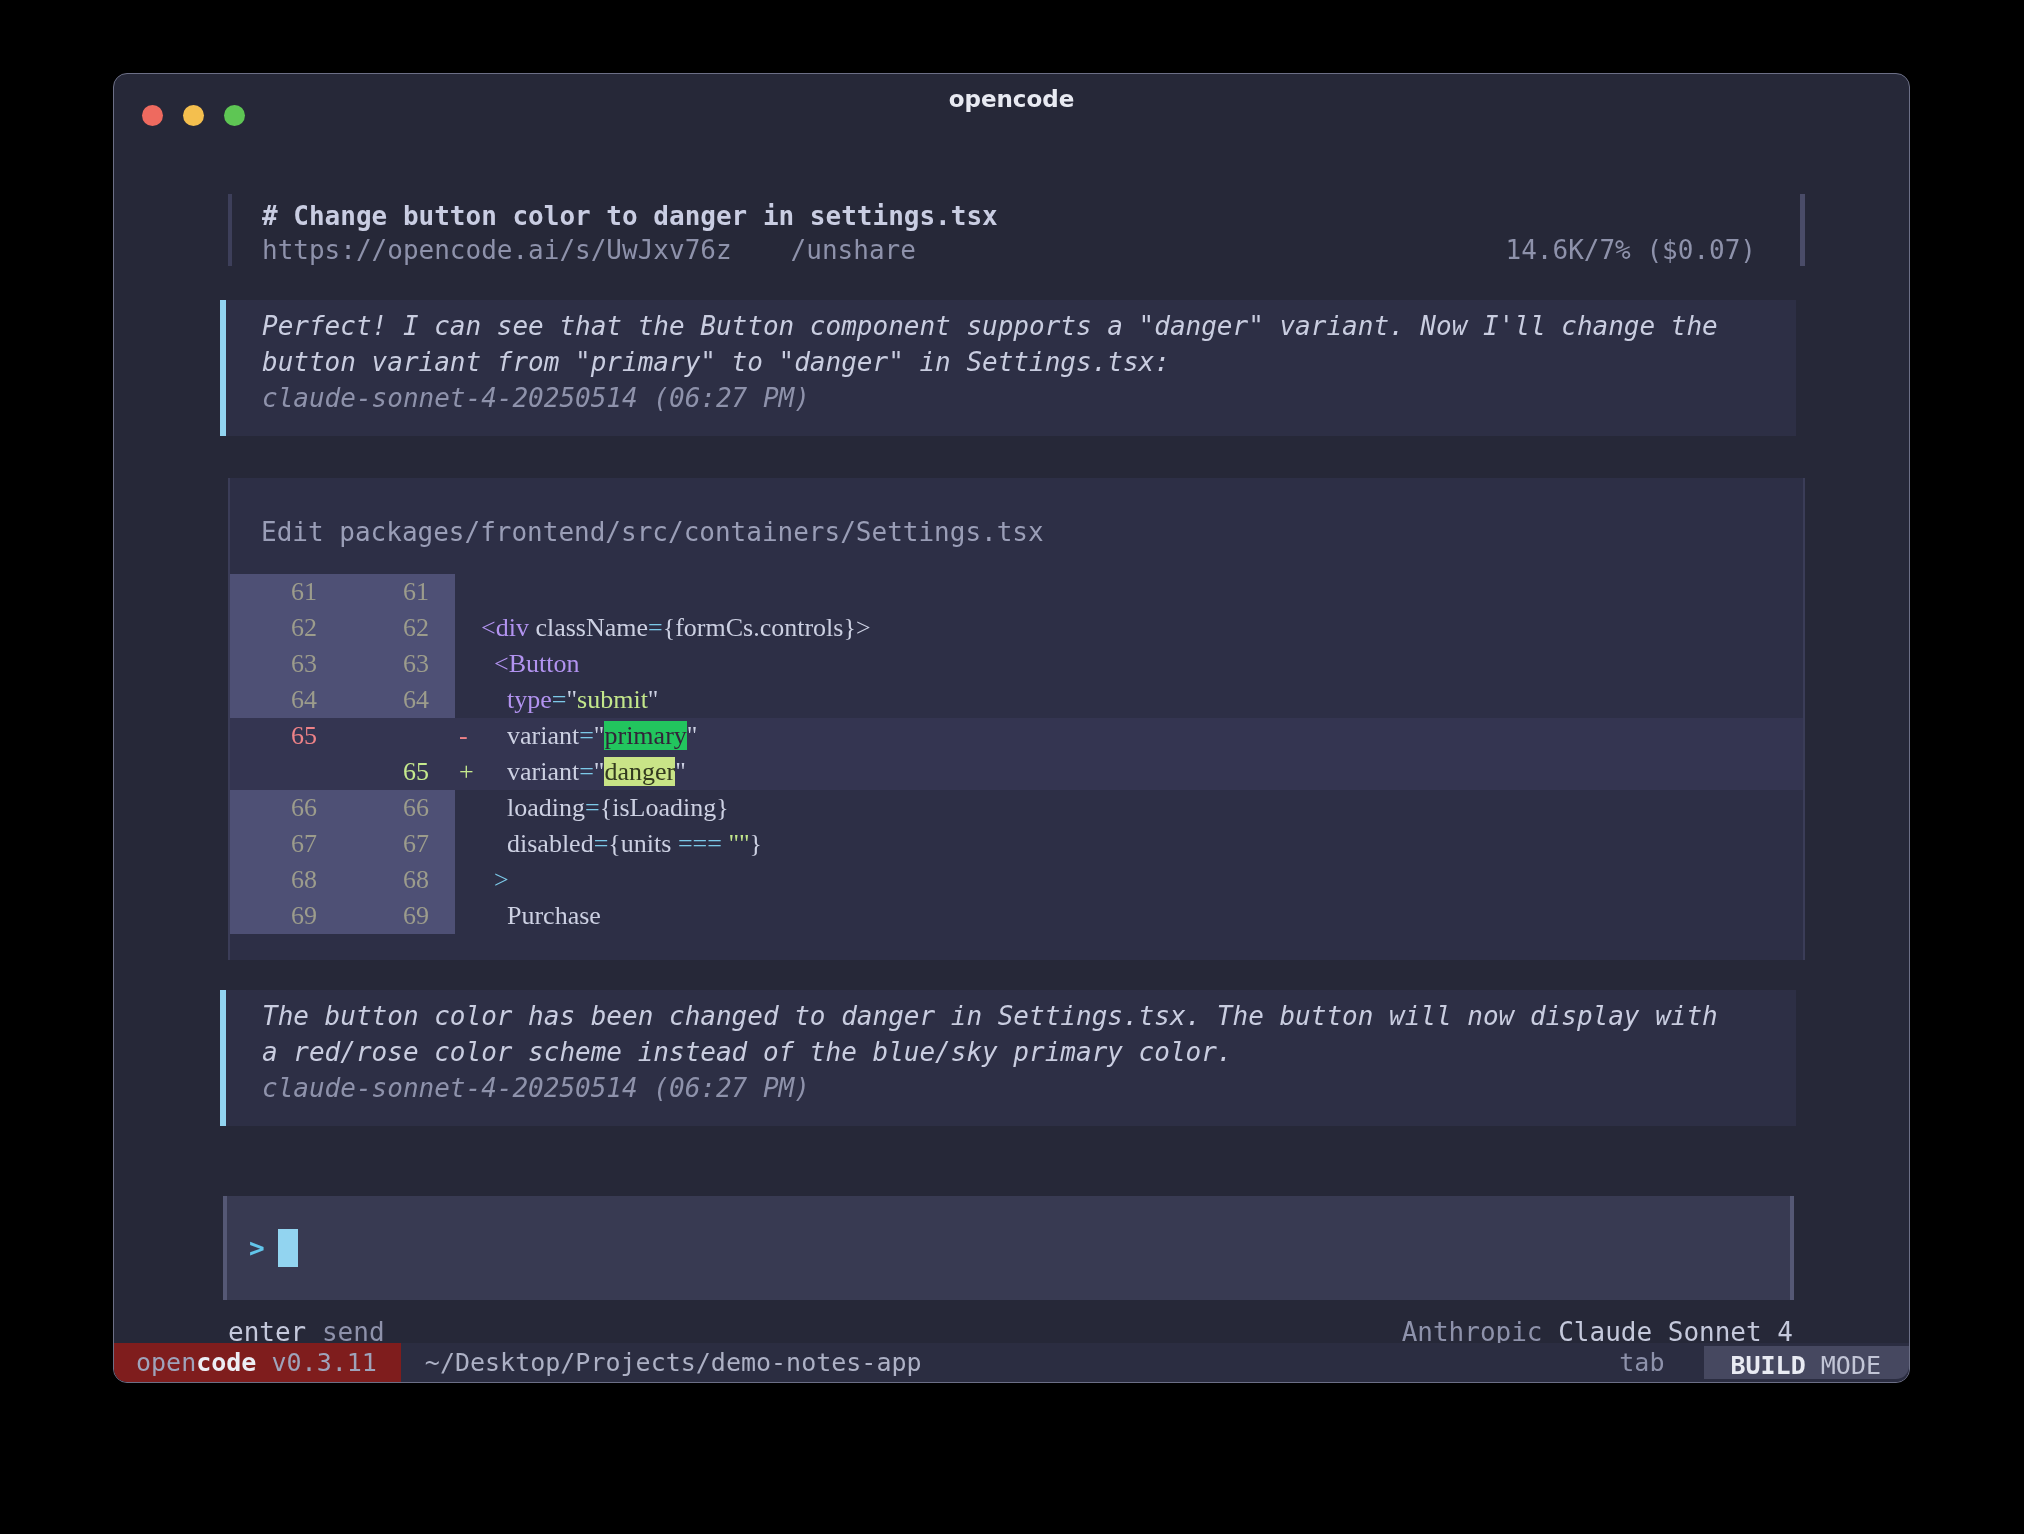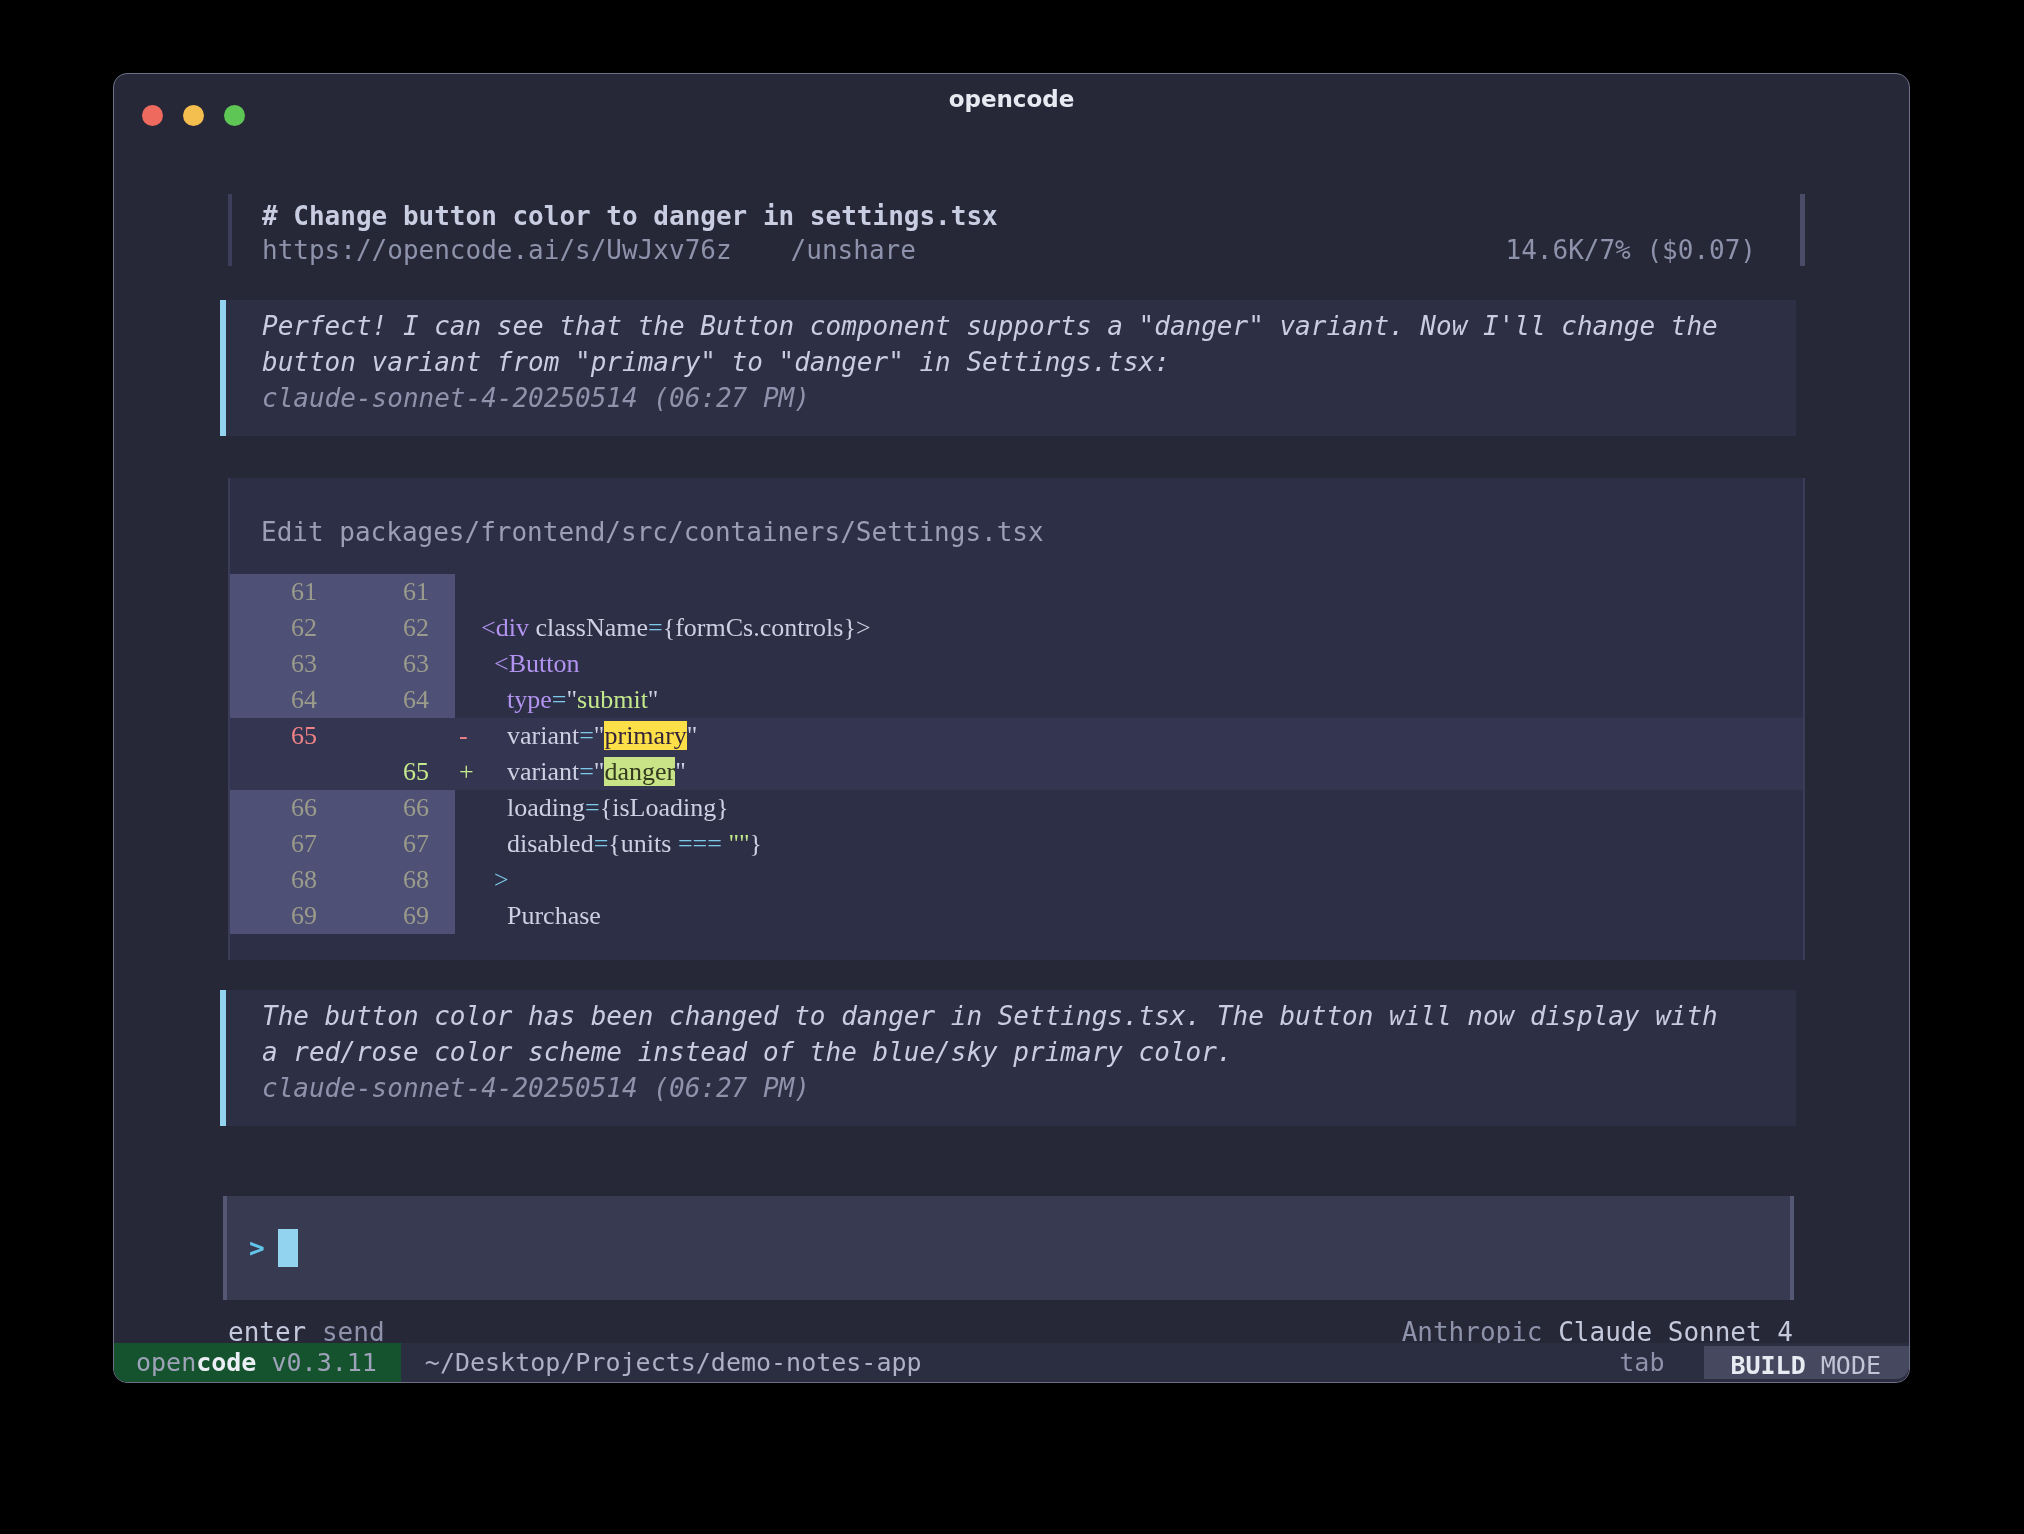--- a/index.html
+++ b/index.html
@@ -46,38 +46,38 @@
   .gut{width:113px;text-align:right;padding-right:26px;flex:none;color:#9c9c8c;}
   .gut.new{width:112px;}
   .ctx .gut{background:#4e5075;}
   .mark{width:26px;flex:none;padding-left:4px;}
   .del,.add{background:#343551;}
   .del .old,.del .mark{color:var(--red);}
   .add .new,.add .mark{color:#c5e98d;}
   .code{flex:1;}
   .c-purple{color:var(--purple);} .c-cyan{color:var(--cyan);}
   .c-green{color:var(--green);} .c-plain{color:var(--plain);}
-  .hl-del{background:#fde047;color:#322339;}
+  .hl-del{background:#22c55e;color:#322339;}
   .hl-add{background:#c9e487;color:#333a1f;}
 
   
   .input-box{margin:70px 115px 0 109px;height:104px;background:#383a52;
     border-left:4px solid #555875;border-right:4px solid #555875;
     display:flex;align-items:center;padding-left:22px;}
   .prompt-char{color:#62c5ea;font-weight:bold;}
   .cursor{display:inline-block;width:20px;height:38px;background:var(--accent);margin-left:13px;}
 
   
   .footerline{margin:14px 116px 0 114px;display:flex;justify-content:space-between;line-height:36px;}
   .dim{color:var(--dim);} .bright{color:#c5c9dc;}
 
   
   .statusbar{position:absolute;left:0;right:0;bottom:0;height:39px;background:#2b2d41;
     display:flex;align-items:center;font-size:25px;border-radius:0 0 13px 13px;}
-  .sb-app{background:#14532d;height:39px;line-height:39px;padding:0 24px 0 22px;
+  .sb-app{background:#7f1d1d;height:39px;line-height:39px;padding:0 24px 0 22px;
     border-radius:0 0 0 13px;white-space:pre;}
   .sb-app .o{color:#9fa3ba;} .sb-app .c{color:#eceef5;font-weight:bold;} .sb-app .v{color:#9fa3ba;}
   .sb-path{color:#adb1c5;margin-left:24px;}
   .sb-spacer{flex:1;}
   .sb-tab{color:var(--dim);margin-right:40px;}
   .sb-mode{background:#464860;height:33px;line-height:39px;padding:0 28px 0 26px;
     border-radius:0 0 13px 0;white-space:pre;}
   .sb-mode .b{color:#e9ebf3;font-weight:bold;} .sb-mode .r{color:#c2c5d6;}
 </style>
 </head>

